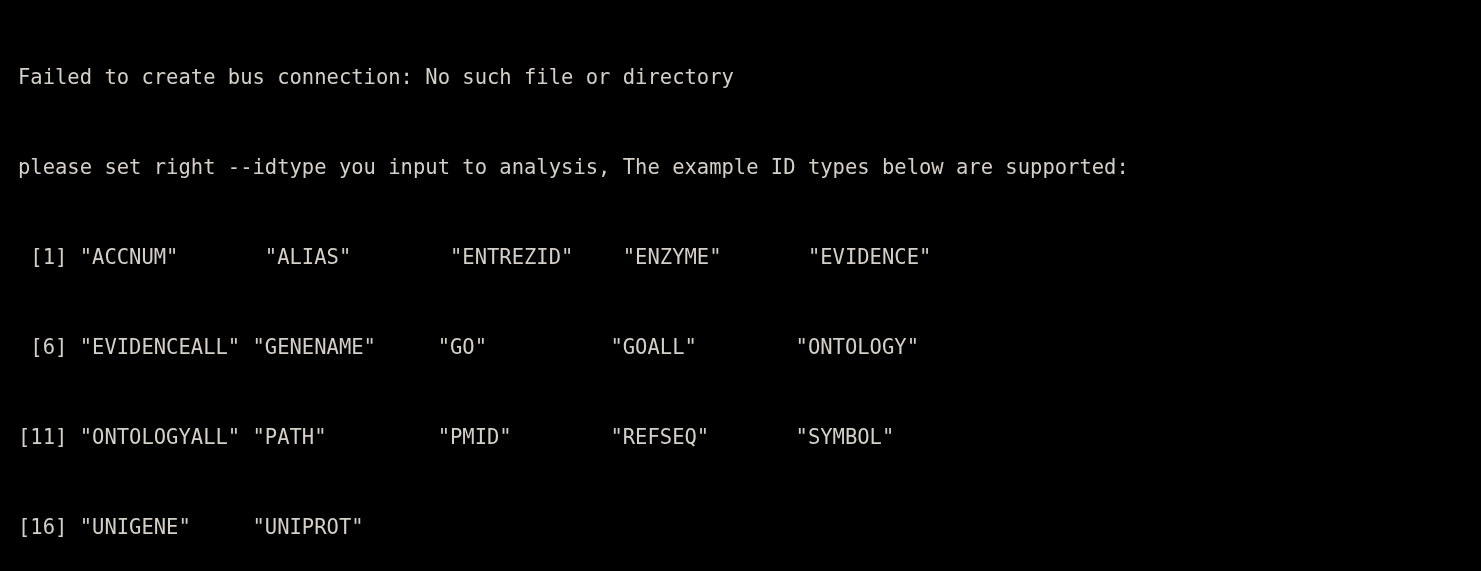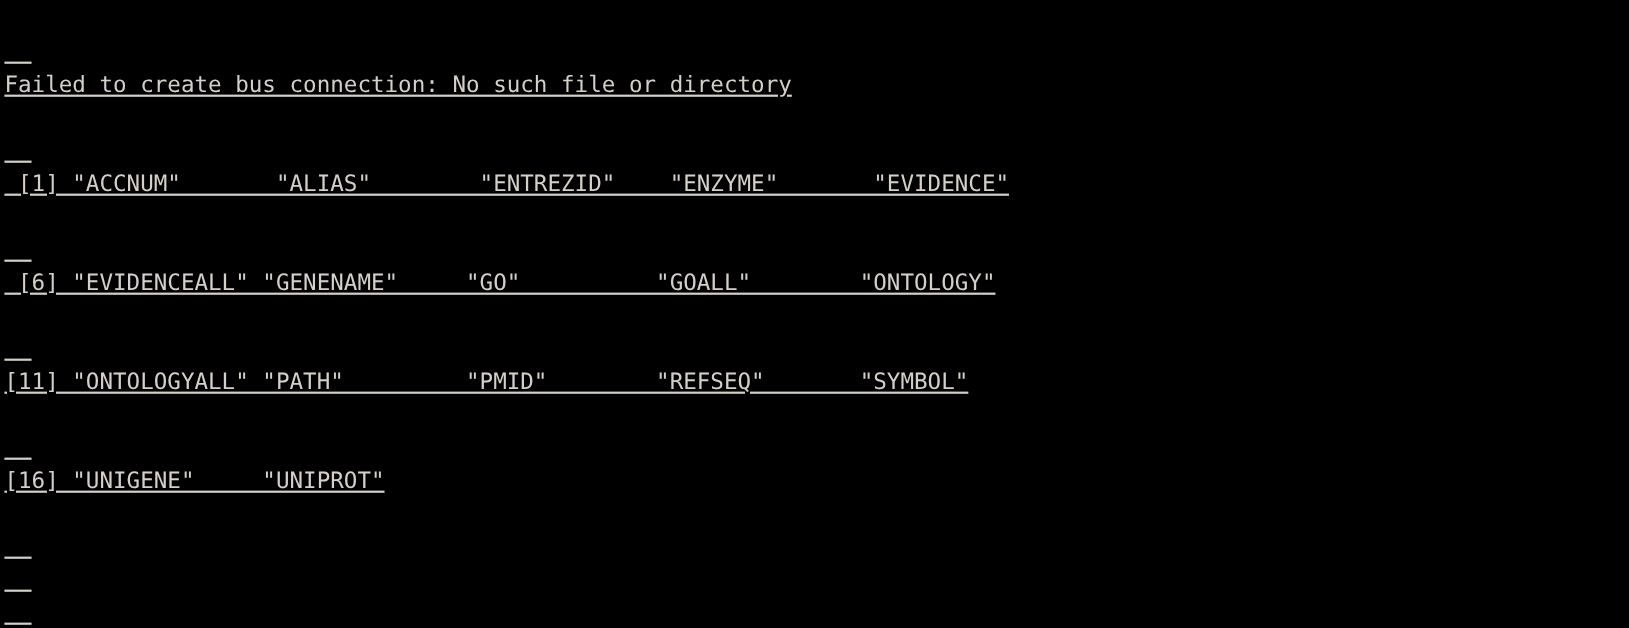--- a/index.html
+++ b/index.html
@@ -15,38 +15,38 @@
   }
   #terminal {
     width: 1453px;
     height: 571px;
     background: #000000;
     color: #d4d0c8;
     font-family: "DejaVu Sans Mono", "Liberation Mono", monospace;
     font-size: 20.5px;
     line-height: 30px;
     letter-spacing: 0px;
-    padding: 2px 0 0 4px;
+    padding: 2px 0 0 18px;
     box-sizing: border-box;
     white-space: pre;
-    text-decoration: underline;
     -webkit-font-smoothing: antialiased;
   }
   .term-line {
     height: 30px;
     white-space: pre;
     display: block;
     font-family: "DejaVu Sans Mono", "Liberation Mono", monospace;
   }
 </style>
 </head>
 <body style="background: rgb(0, 0, 0);">
 
 <div id="terminal" style="background: rgb(0, 0, 0); color: rgb(212, 208, 200); font-size: 20.5px; line-height: 30px;">
   <div class="term-line">Failed to create bus connection: No such file or directory</div>
+  <div class="term-line">please set right --idtype you input to analysis, The example ID types below are supported:</div>
   <div class="term-line"> [1] "ACCNUM"       "ALIAS"        "ENTREZID"    "ENZYME"       "EVIDENCE"</div>
   <div class="term-line"> [6] "EVIDENCEALL" "GENENAME"     "GO"          "GOALL"        "ONTOLOGY"</div>
   <div class="term-line">[11] "ONTOLOGYALL" "PATH"         "PMID"        "REFSEQ"       "SYMBOL"</div>
   <div class="term-line">[16] "UNIGENE"     "UNIPROT"</div>
   
   
   
   
   
   

